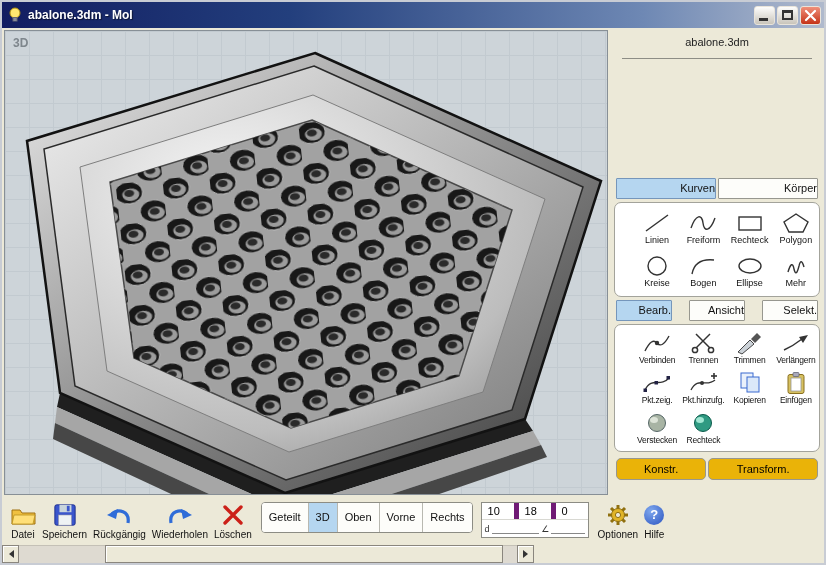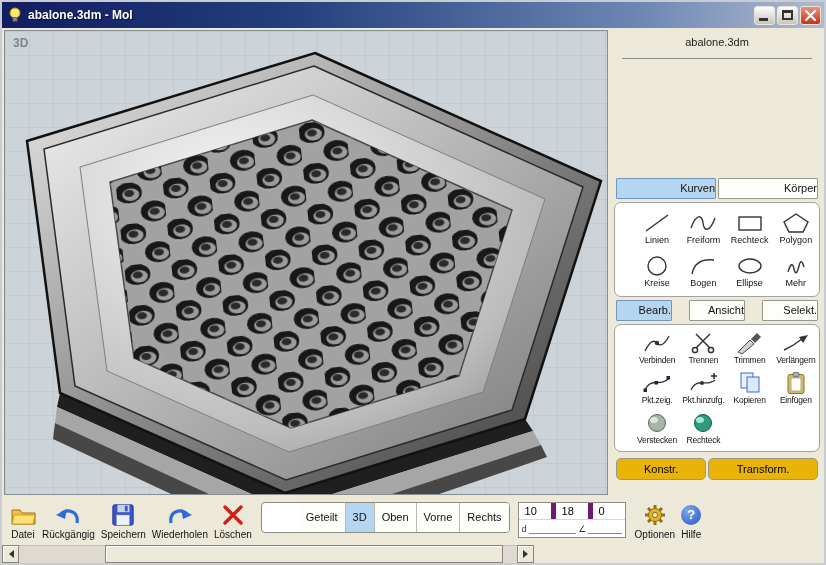--- a/index.html
+++ b/index.html
@@ -51,21 +51,21 @@
   .pbtn.b1 { flex:0.9; } .pbtn.b2 { flex:1.1; }
 
   
   .toolbar { position:absolute; left:0; top:495px; right:0; height:48px; background:#ece9d8;
     display:flex; align-items:flex-start; padding:4px 0 0 5px; }
   .titem { display:flex; flex-direction:column; align-items:center; gap:1px; padding:1px 3px; cursor:default; }
   .titem .ilabel { font-size:10px; color:#111; white-space:nowrap; }
   .bicon { height:26px; display:flex; align-items:center; }
   .viewgroup { display:flex; margin:1px 0 0 6px; border:1px solid #8c8c84; border-radius:4px; background:#fff; overflow:hidden; height:31px; }
   .vbtn { font-size:11px; line-height:29px; padding:0 7px; border-left:1px solid #b8b8b0; color:#111; cursor:default; background:#fdfdfa; }
-  .vbtn:first-child { border-left:none;margin-left:37px; }
+  .vbtn:first-child { border-left:none; }
   .vbtn.active { background:#b5d6f0; }
   .coordbox { margin:1px 0 0 8px; width:108px; height:36px; background:#fff; border:1px solid #8c8c84; font-size:11px; }
   .coord-row { display:flex; height:17px; border-bottom:1px solid #d8d8d2; }
   .coord-cell { flex:1; border-right:5px solid #701a75; padding:2px 0 0 6px; cursor:text; }
   .coord-cell.last { border-right:none; }
   .coord-row2 { display:flex; align-items:center; height:17px; padding:0 3px; gap:2px; }
   .dlab { font-size:9px; color:#333; }
   .mini-field { height:11px; border-bottom:1px solid #888; flex:1; cursor:text; }
   .mini-field.small { flex:0.7; }
   .helpcircle { width:20px; height:20px; border-radius:50%; background:radial-gradient(circle at 35% 30%,#7fa8ee,#2a53c0);
@@ -320,37 +320,37 @@
       <span class="bicon">
           <svg width="26" height="22" viewBox="0 0 26 22">
             <path d="M2,7 L2,20 L25,20 L25,9 L12,9 L10,6 L2,6 Z" fill="#f0c040" stroke="#a07010" stroke-width="1"></path>
             <path d="M4,11 L25,11 L23,20 L2,20 Z" fill="#ffdf78" stroke="#b8901c" stroke-width="0.8"></path>
           </svg>
         </span>
       <span class="ilabel">Datei</span>
     </div>
     <div class="titem">
       <span class="bicon">
-          <svg width="26" height="22" viewBox="0 0 26 22">
-            <path d="M22,19 C24,7 12,4 6,10" fill="none" stroke="#2f6cd8" stroke-width="3.2"></path>
-            <polygon points="1,11 12,5 10,15" fill="#2f6cd8"></polygon>
-          </svg>
-        </span>
-      <span class="ilabel">Rückgängig</span>
-    </div>
-    <div class="titem">
-      <span class="bicon">
           <svg width="24" height="24" viewBox="0 0 26 26">
             <rect x="2" y="2" width="22" height="22" rx="2" fill="#3a55cc" stroke="#1a2a8a" stroke-width="1"></rect>
             <rect x="7" y="2" width="13" height="8" fill="#c8d4dc"></rect>
             <rect x="15" y="3" width="3" height="6" fill="#3a55cc"></rect>
             <rect x="6" y="13" width="14" height="11" fill="#eef2f4" stroke="#99a" stroke-width="0.6"></rect>
           </svg>
         </span>
       <span class="ilabel">Speichern</span>
+    </div>
+    <div class="titem">
+      <span class="bicon">
+          <svg width="26" height="22" viewBox="0 0 26 22">
+            <path d="M22,19 C24,7 12,4 6,10" fill="none" stroke="#2f6cd8" stroke-width="3.2"></path>
+            <polygon points="1,11 12,5 10,15" fill="#2f6cd8"></polygon>
+          </svg>
+        </span>
+      <span class="ilabel">Rückgängig</span>
     </div>
     <div class="titem">
       <span class="bicon">
           <svg width="26" height="22" viewBox="0 0 26 22">
             <path d="M4,19 C2,7 14,4 20,10" fill="none" stroke="#2f6cd8" stroke-width="3.2"></path>
             <polygon points="25,11 14,5 16,15" fill="#2f6cd8"></polygon>
           </svg>
         </span>
       <span class="ilabel">Wiederholen</span>
     </div>

